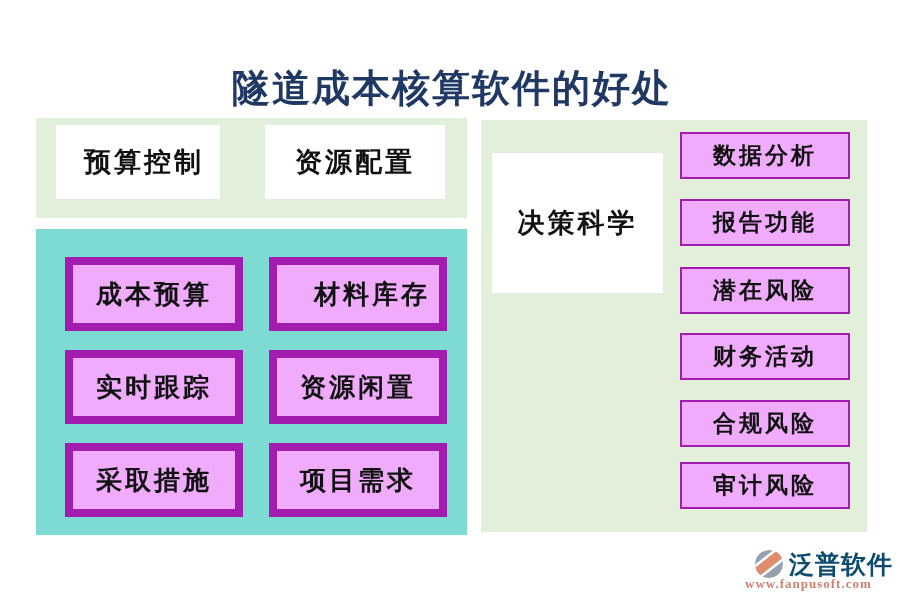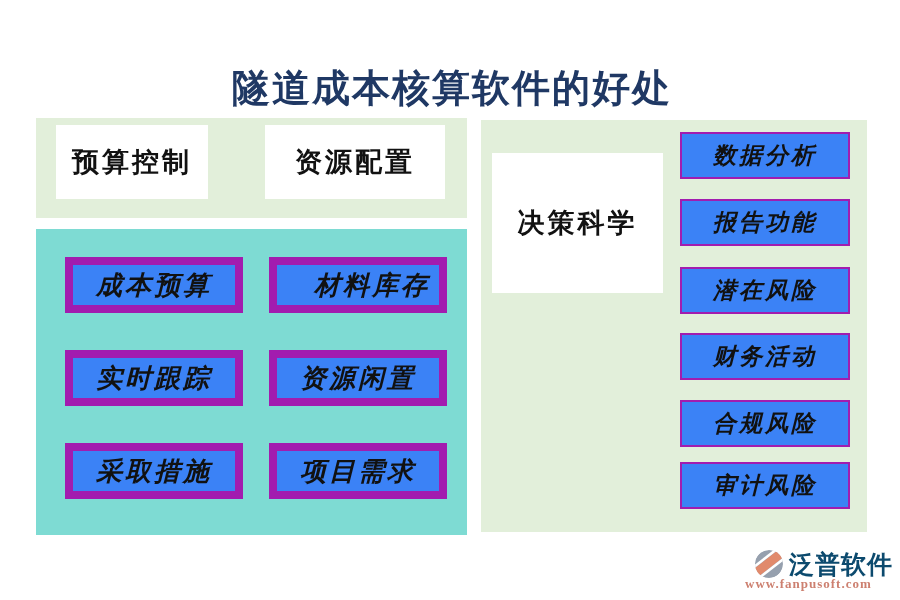--- a/index.html
+++ b/index.html
@@ -43,33 +43,32 @@
   }
   .white-card {
     position: absolute;
     background: #ffffff;
     display: flex; align-items: center; justify-content: center;
     font-size: 27px; font-weight: 600; letter-spacing: 3px;
     color: #111111;
   }
   .green-card {
     position: absolute;
-    background: #3b82f6;
+    background: #f0abfc;
     border: 8px solid #a21caf;
     box-sizing: border-box;
     display: flex; align-items: center; justify-content: center;
     font-size: 26px; font-weight: 600; letter-spacing: 3px;
     color: #111111;
-    font-style: italic;
   }
   
-  .sum-a { left: 20px;  top: 7px; width: 152px; height: 74px; }
+  .sum-a { left: 20px;  top: 7px; width: 152px; height: 74px; padding-left: 12px; }
   .sum-b { left: 229px; top: 7px; width: 180px; height: 74px; }
   
-  .proc { width: 178px; height: 56px; }
+  .proc { width: 178px; height: 74px; }
   .p1 { left: 29px;  top: 28px;  }
   .p2 { left: 233px; top: 28px; padding-left: 28px;  }
   .p3 { left: 29px;  top: 121px; }
   .p4 { left: 233px; top: 121px; }
   .p5 { left: 29px;  top: 214px; }
   .p6 { left: 233px; top: 214px; }
   
   .head-card { left: 11px; width: 171px; font-size: 27px; }
   .head-1 { top: 33px;  height: 140px; }
   .head-2 { top: 209px; height: 149px; }

